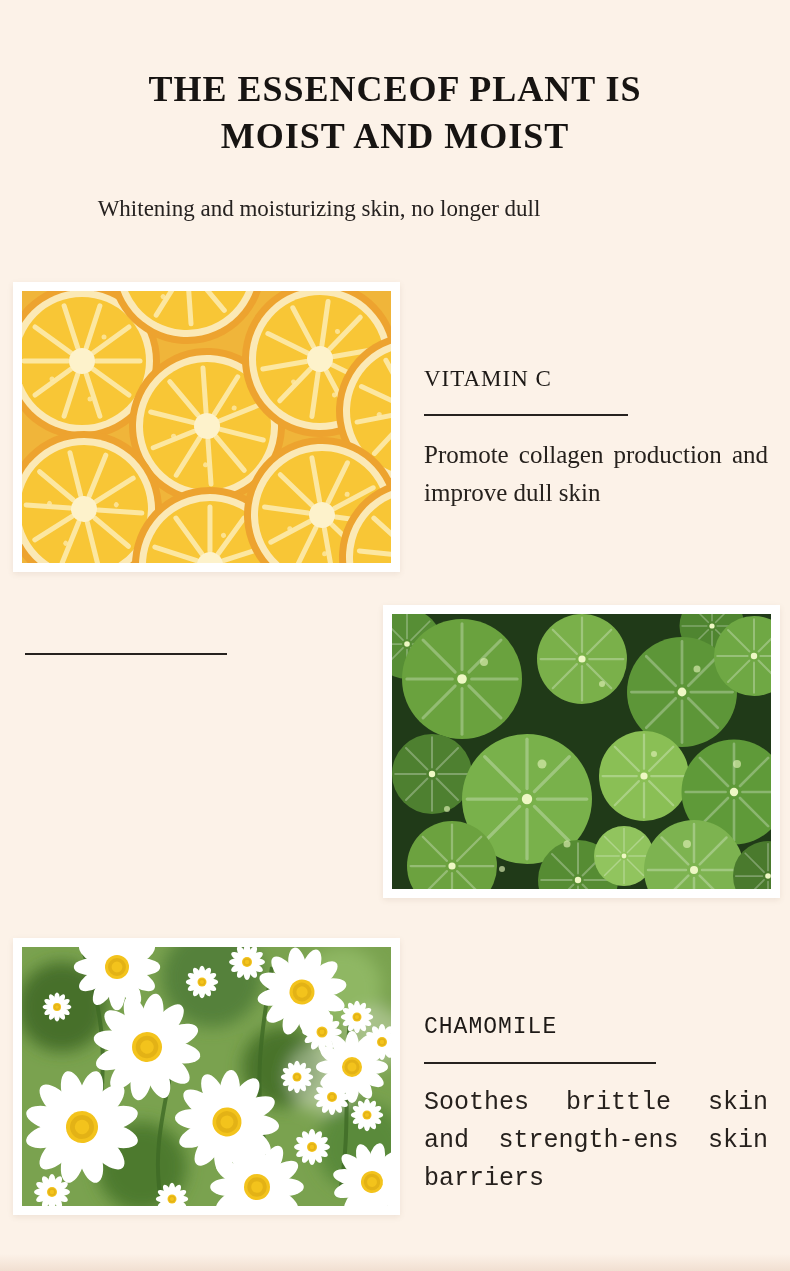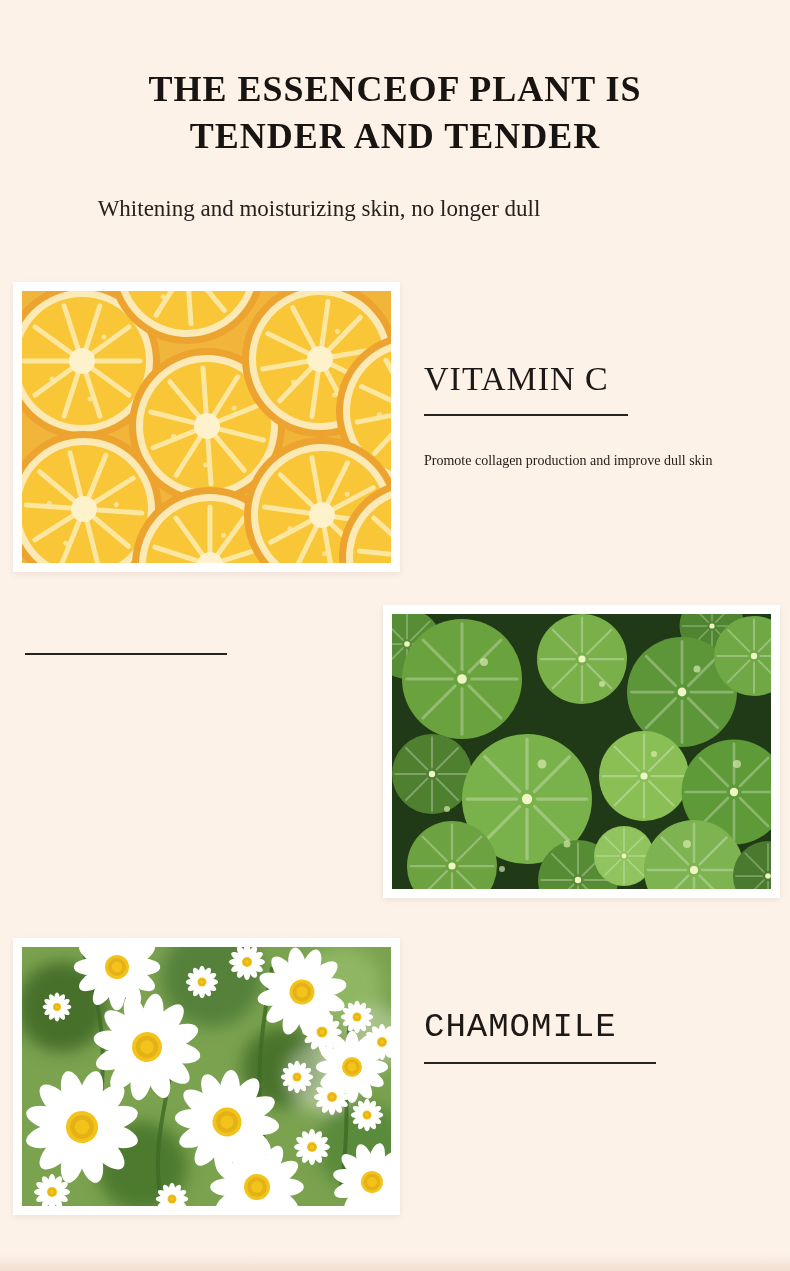--- a/index.html
+++ b/index.html
@@ -21,47 +21,47 @@
   .photo{
     position:absolute;margin:0;background:#ffffff;padding:9px;
     box-sizing:border-box;box-shadow:0 2px 6px rgba(120,90,60,0.10);
   }
   .photo svg{display:block;width:100%;height:100%;}
   .photo1{left:13px;top:282px;width:387px;height:290px;}
   .photo2{left:383px;top:605px;width:397px;height:293px;}
   .photo3{left:13px;top:938px;width:387px;height:277px;}
   .txt{position:absolute;width:344px;}
   .txt h2{
-    margin:0;font-weight:normal;font-size:34px;line-height:46px;
+    margin:0;font-weight:normal;font-size:23px;line-height:46px;
     letter-spacing:1px;color:#1d1916;
   }
   .txt .rule{height:0;border-top:2px solid #26221f;margin-top:12px;}
   .txt p{
-    margin:26px 0 0 0;font-size:14px;line-height:38px;
+    margin:20px 0 0 0;font-size:25px;line-height:38px;
     text-align:justify;color:#26211d;
   }
   .s1{left:424px;top:356px;}
   .s1 .rule{width:204px;}
   .s2{left:25px;top:641px;width:350px;}
   .s2 h2{width:280px;}
   .s2 .rule{width:202px;}
   .s2 p{margin-top:24px;}
   .s3{left:424px;top:1004px;font-family:Liberation Mono, monospace;}
   .s3 .rule{width:232px;}
   .bottom-strip{
     position:absolute;left:0;top:1254px;width:790px;height:17px;
     background:linear-gradient(#fcf2e8,#f1dfd1);
   }
 </style>
 </head>
 <body>
 
 <div>
 
-  <h1 class="title"><span>THE ESSENCEOF PLANT IS</span><br><span>TENDER AND TENDER</span></h1>
+  <h1 class="title"><span>THE ESSENCEOF PLANT IS</span><br><span>MOIST AND MOIST</span></h1>
 
   <p class="subtitle">Whitening and moisturizing skin, no longer dull</p>
 
   <figure class="photo photo1" aria-label="orange slices photo">
     <svg viewBox="0 0 369 272" preserveAspectRatio="xMidYMid slice">
       <defs>
         <g id="osl">
           <circle r="78" fill="#eda32f"></circle>
           <circle r="71" fill="#fbe9b6"></circle>
           <circle r="64" fill="#f8c636"></circle>
@@ -240,16 +240,17 @@
       <use href="#daisy" transform="translate(180,35) scale(0.45)"></use>
       <use href="#daisy" transform="translate(30,245) scale(0.5)"></use>
       <use href="#daisy" transform="translate(150,252) scale(0.45)"></use>
       <use href="#daisy" transform="translate(35,60) scale(0.4)"></use>
     </svg>
   </figure>
 
   <section class="txt s3">
     <h2>CHAMOMILE</h2>
     <div class="rule"></div>
+    <p>Soothes brittle skin and strength-ens skin barriers</p>
   </section>
 
   <div class="bottom-strip"></div>
 </div>
 
 </body></html>

